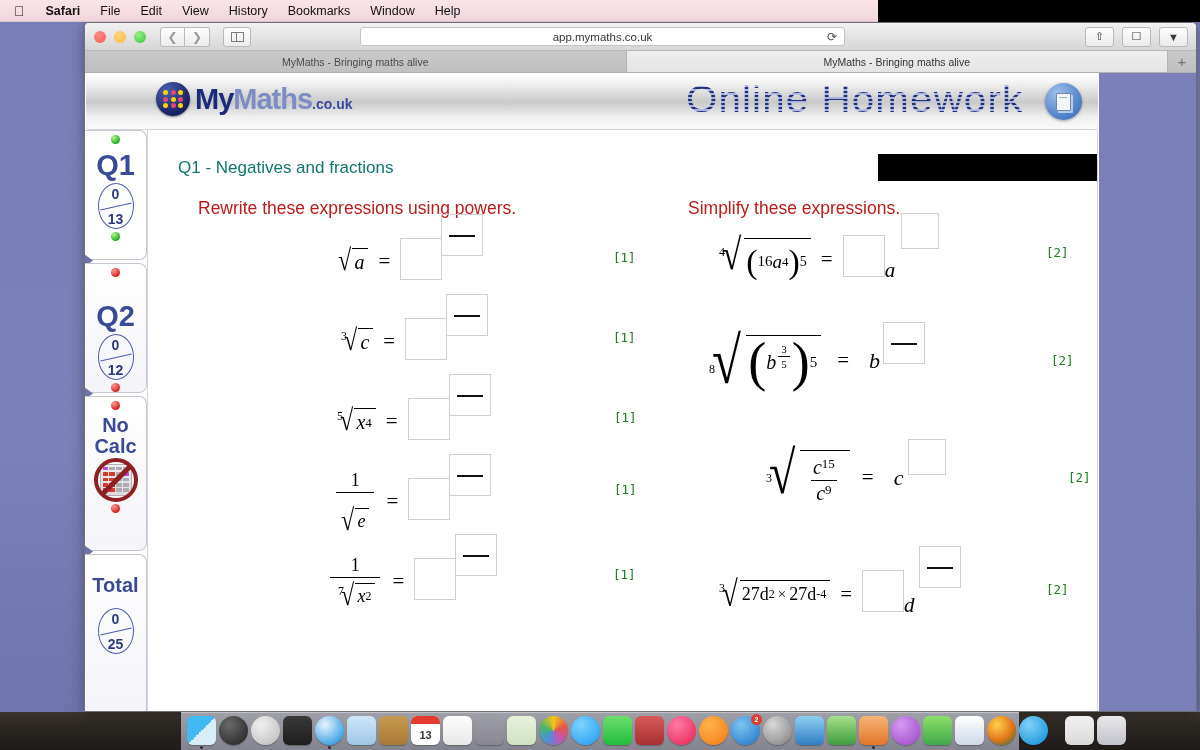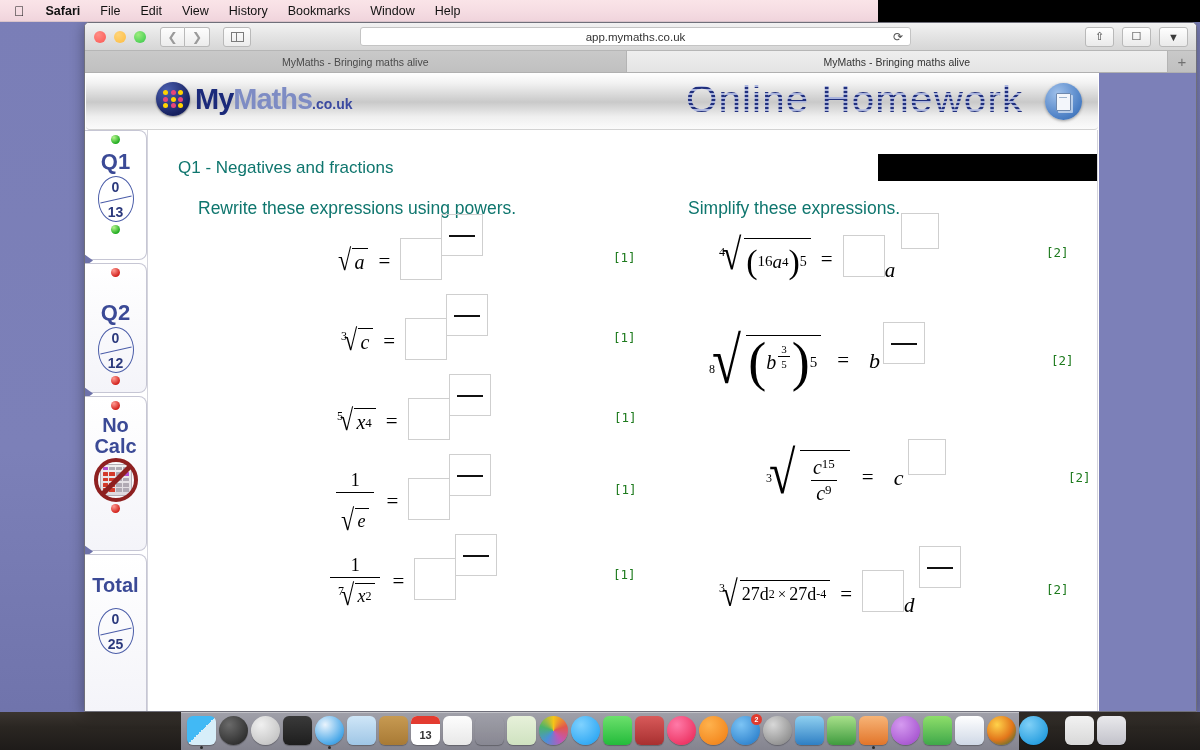--- a/index.html
+++ b/index.html
@@ -79,21 +79,21 @@
     background: linear-gradient(180deg,#fdfdfd,#ececec);
     border: 1px solid #b9b9b9; border-radius: 3px;
     display: flex; align-items: center; justify-content: center;
   }
   .sbt-box { width: 13px; height: 10px; border: 1px solid #7b7b7b; position: relative; }
   .sbt-box::after {
     content:''; position: absolute; left: 4px; top: 0; bottom: 0;
     border-left: 1px solid #7b7b7b;
   }
   #urlbar {
-    position: absolute; left: 275px; width: 551px; height: 19px;
+    position: absolute; left: 275px; width: 485px; height: 19px;
     background: #fff; border: 1px solid #c4c4c4; border-radius: 3px;
     display: flex; align-items: center; justify-content: center;
     font-size: 11.5px; color: #333;
   }
   #reload-icon {
     position: absolute; right: 7px; top: 2px; font-size: 12px; color: #555;
   }
   .tb-right { position: absolute; right: 8px; display: flex; gap: 8px; }
   .tb-btn {
     width: 29px; height: 20px;
@@ -187,21 +187,21 @@
   .q-panel {
     position: absolute; left: 0; width: 62px;
     border: 1px solid #c6c6d4;
     border-left: none;
     border-radius: 0 8px 8px 0;
     background: linear-gradient(180deg,#ffffff,#f4f4f9);
     display: flex; flex-direction: column; align-items: center;
   }
   .q-panel.active { background: #ffffff; }
   .q-label {
-    font-size: 22px; font-weight: bold; color: #3b4a96; letter-spacing: 0;
+    font-size: 29px; font-weight: bold; color: #3b4a96; letter-spacing: 0;
     line-height: 1.05; text-align:center;
   }
   .q-label.small { font-size: 20px; }
   .score-oval {
     width: 36px; height: 46px; position: relative; margin-top: 3px;
   }
   .score-oval .ring {
     position: absolute; inset: 0;
     border: 1.2px solid #4a5ca8; border-radius: 50%;
   }
@@ -262,21 +262,21 @@
   #q-title {
     position: absolute; left: 30px; top: 28px;
     font-size: 17px; color: #0f766e;
   }
   #redaction {
     position: absolute; left: 730px; top: 24px; width: 296px; height: 27px;
     background: #000;
   }
   .col-head {
     position: absolute; top: 68px;
-    font-size: 17.5px; color: #0f766e; font-weight: 500;
+    font-size: 17.5px; color: #b91c1c; font-weight: 500;
   }
   #head-left  { left: 50px; }
   #head-right { left: 540px; }
 
   
   .mrow {
     position: absolute; display: flex; align-items: center;
     font-family: "Liberation Serif", serif;
   }
   .marks {

